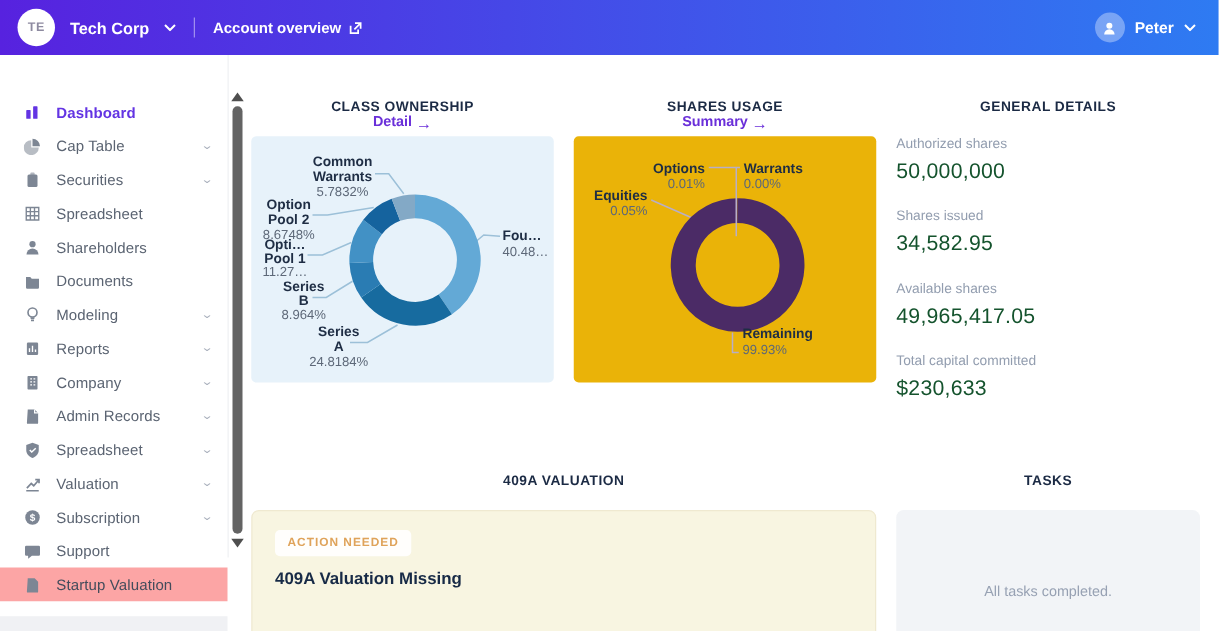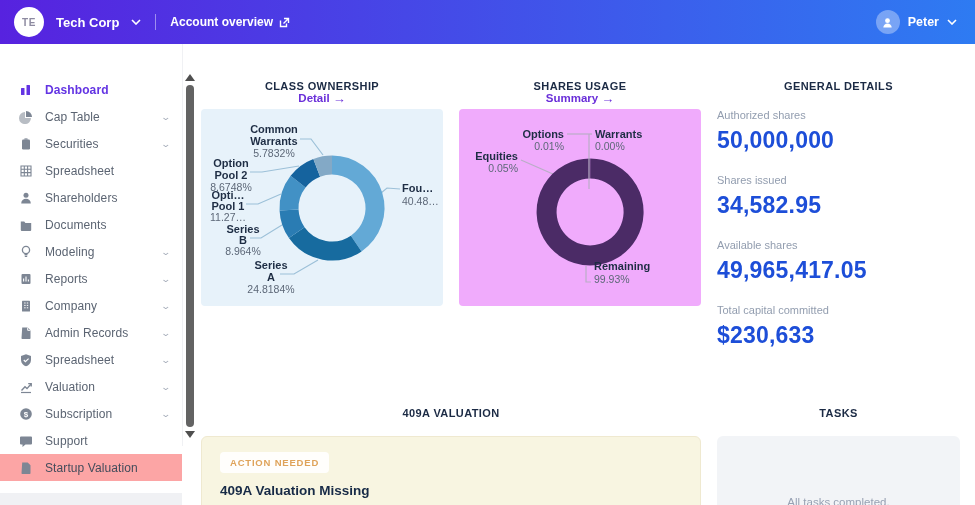--- a/index.html
+++ b/index.html
@@ -46,26 +46,26 @@
   
   .main { flex:1; padding:36px 15px 0 4px; }
   .main-grid { display:grid; grid-template-columns:242px 242px 1fr; column-gap:16px; row-gap:38px; }
   .section-head { display:flex; align-items:center; justify-content:space-between; margin-bottom:15px; height:14px;flex-direction:column; }
   .section-title { font-size:11px; font-weight:bold; color:#1b2a44; letter-spacing:.4px; }
   .section-link { font-size:11.5px; font-weight:bold; color:#6a2fd9; cursor:pointer; display:flex; align-items:center; gap:3px; }
   .section-link .arrow { font-size:13px; line-height:11px; }
 
   .chart-card { height:197px; border-radius:4px; position:relative; }
   .card-blue { background:#e7f2fa; }
-  .card-white { background:#f0abfc; }
+  .card-white { background:#eab308; }
 
   
   .stat-group { margin-bottom:20px; }
   .stat-label { font-size:11px; color:#929daf; margin-bottom:6px; }
-  .stat-value { font-size:23px; font-weight:bold; color:#1d4ed8; letter-spacing:.2px; }
+  .stat-value { font-size:17px; font-weight:normal; color:#14532d; letter-spacing:.2px; }
 
   
   .span2 { grid-column:1 / span 2; }
   .alert-card { height:132px; background:#f8f5e1; border:1px solid #efe9d0; border-radius:6px; padding:15px 18px; }
   .badge { display:inline-block; background:rgba(255,255,255,.9); color:#dfa35a; font-size:9.5px;
     font-weight:bold; letter-spacing:.8px; padding:5px 10px; border-radius:4px; margin-bottom:10px; }
   .alert-heading { font-size:13.5px; font-weight:bold; color:#172a46; margin-bottom:9px; }
   .alert-body { font-size:11.5px; color:#2f3b4e; margin-bottom:13px; }
 
   

